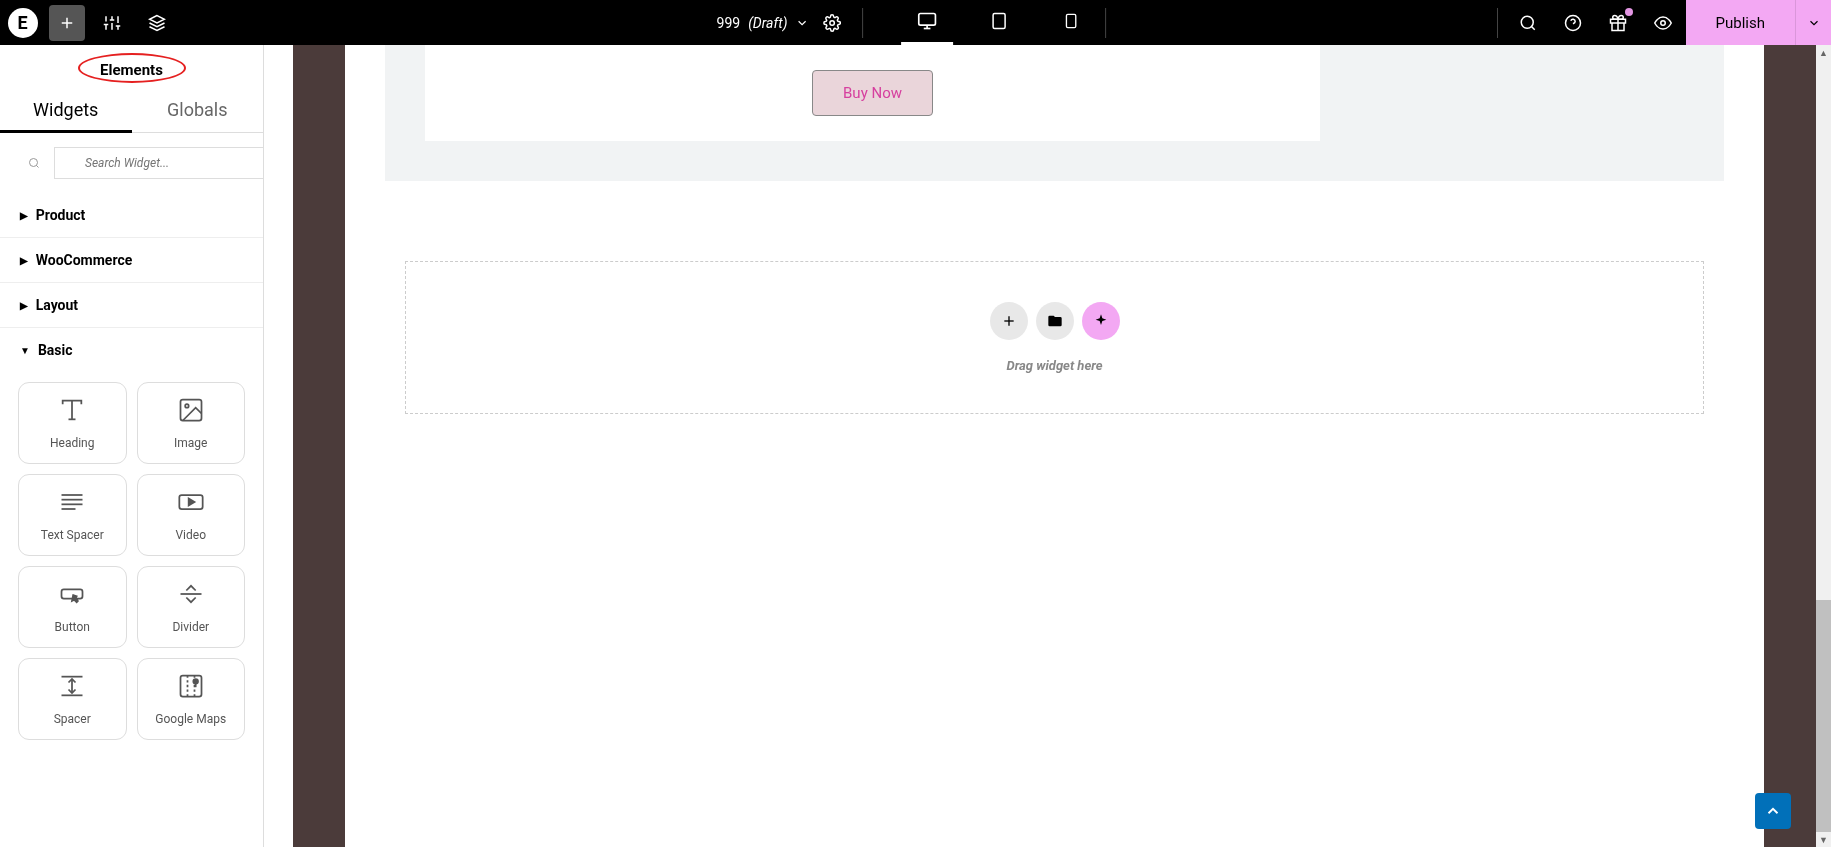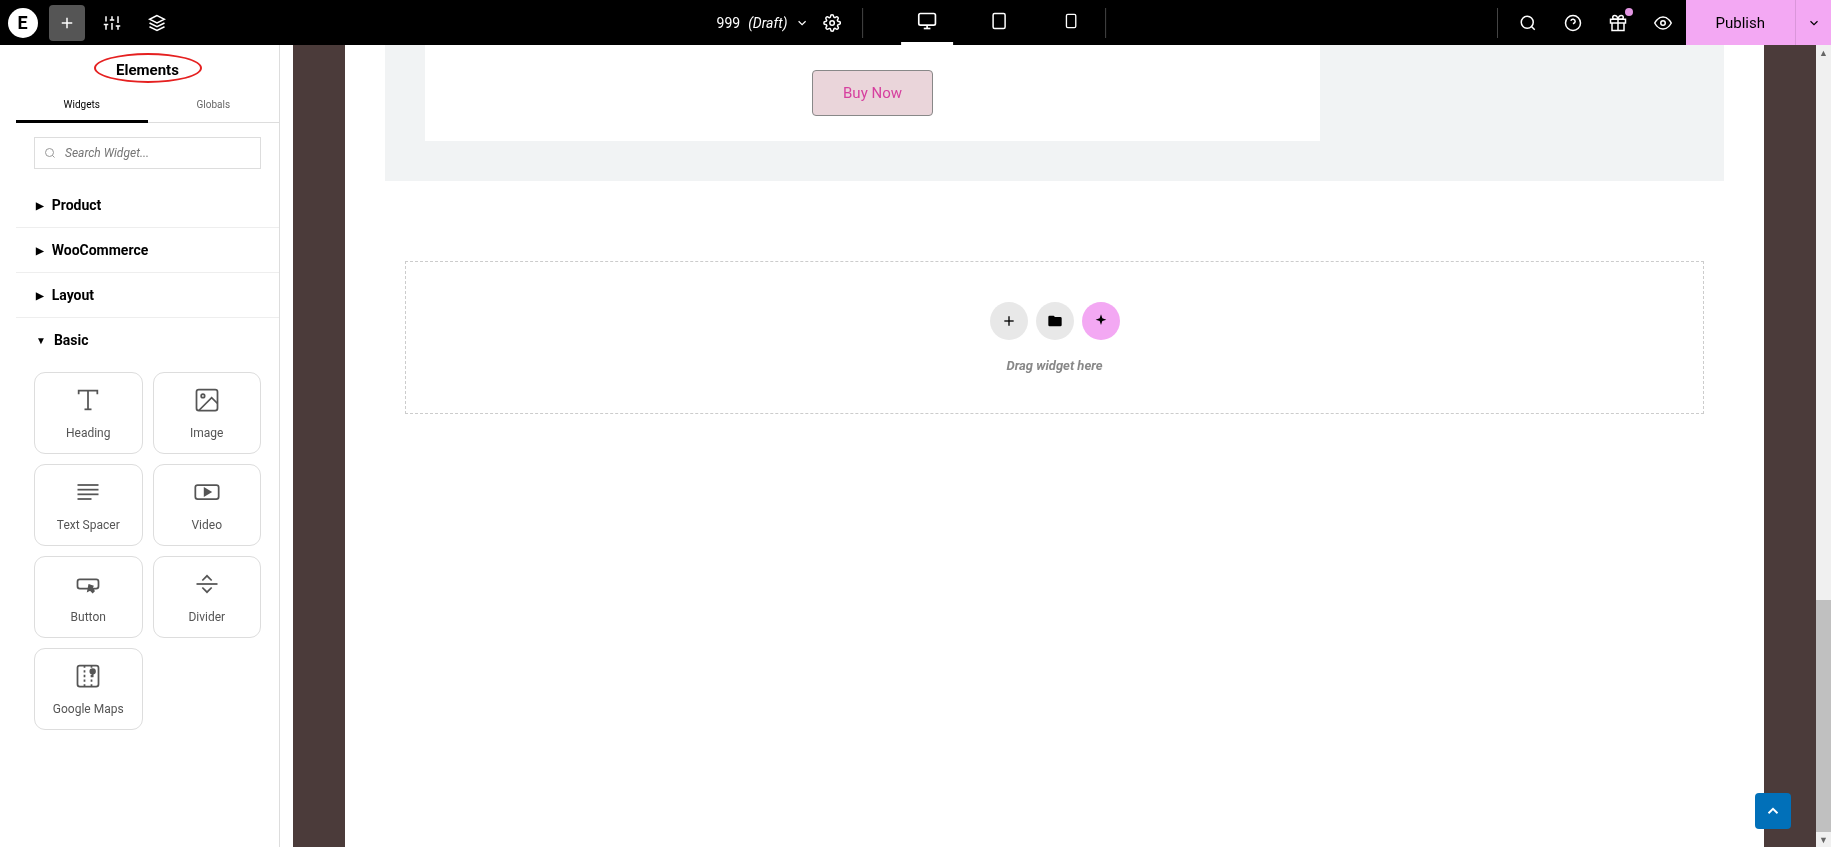--- a/index.html
+++ b/index.html
@@ -140,21 +140,21 @@
     .divider-v {
       width: 1px;
       height: 30px;
       background: #444;
       margin: 0 8px;
     }
     
     .sidebar {
       position: absolute;
       top: 45px;
-      left: 16px;
+      left: 0;
       width: 264px;
       height: calc(100% - 45px);
       background: #fff;
       border-right: 1px solid #ddd;
       overflow-y: auto;
     }
     .sidebar-title {
       text-align: center;
       padding: 14px 0 8px;
       position: relative;
@@ -178,40 +178,41 @@
       pointer-events: none;
     }
     .tabs {
       display: flex;
       border-bottom: 1px solid #ddd;
     }
     .tab {
       flex: 1;
       text-align: center;
       padding: 10px 0;
-      font-size: 10px;
+      font-size: 18px;
       cursor: pointer;
       color: #666;
     }
     .tab.active {
       color: #000;
       border-bottom: 3px solid #000;
       margin-bottom: -1px;
     }
     .search-wrapper {
       padding: 14px 18px;
     }
     .search-input {
       width: 100%;
       padding: 8px 10px 8px 30px;
       border: 1px solid #ddd;
       font-size: 12px;
       font-style: italic;
       color: #999;
       background: #fff;
+      margin-left: 36px;
     }
     .search-box {
       position: relative;
     }
     .search-icon-sidebar {
       position: absolute;
       left: 10px;
       top: 50%;
       transform: translateY(-50%);
       color: #999;
@@ -579,20 +580,30 @@
         </svg>
       <span class="widget-label">Button</span>
     </div>
     <div class="widget-card">
       <svg class="widget-icon" width="28" height="28" viewBox="0 0 24 24" fill="none" stroke="#555" stroke-width="1.5">
           <line x1="3" y1="12" x2="21" y2="12"></line>
           <polyline points="8 7 12 3 16 7" transform="translate(0,2)"></polyline>
           <polyline points="8 17 12 21 16 17" transform="translate(0,-2)"></polyline>
         </svg>
       <span class="widget-label">Divider</span>
+    </div>
+    <div class="widget-card">
+      <svg class="widget-icon" width="28" height="28" viewBox="0 0 24 24" fill="none" stroke="#555" stroke-width="1.5">
+          <line x1="3" y1="4" x2="21" y2="4"></line>
+          <line x1="3" y1="20" x2="21" y2="20"></line>
+          <line x1="12" y1="6" x2="12" y2="18"></line>
+          <polyline points="9 9 12 6 15 9"></polyline>
+          <polyline points="9 15 12 18 15 15"></polyline>
+        </svg>
+      <span class="widget-label">Spacer</span>
     </div>
     <div class="widget-card">
       <svg class="widget-icon" width="28" height="28" viewBox="0 0 24 24" fill="none" stroke="#555" stroke-width="1.5">
           <rect x="3" y="3" width="18" height="18" rx="2"></rect>
           <path d="M9 3v18M15 3v18" stroke-dasharray="2"></path>
           <circle cx="16" cy="8" r="2" fill="#555"></circle>
           <path d="M16 10v3"></path>
         </svg>
       <span class="widget-label">Google Maps</span>
     </div>

